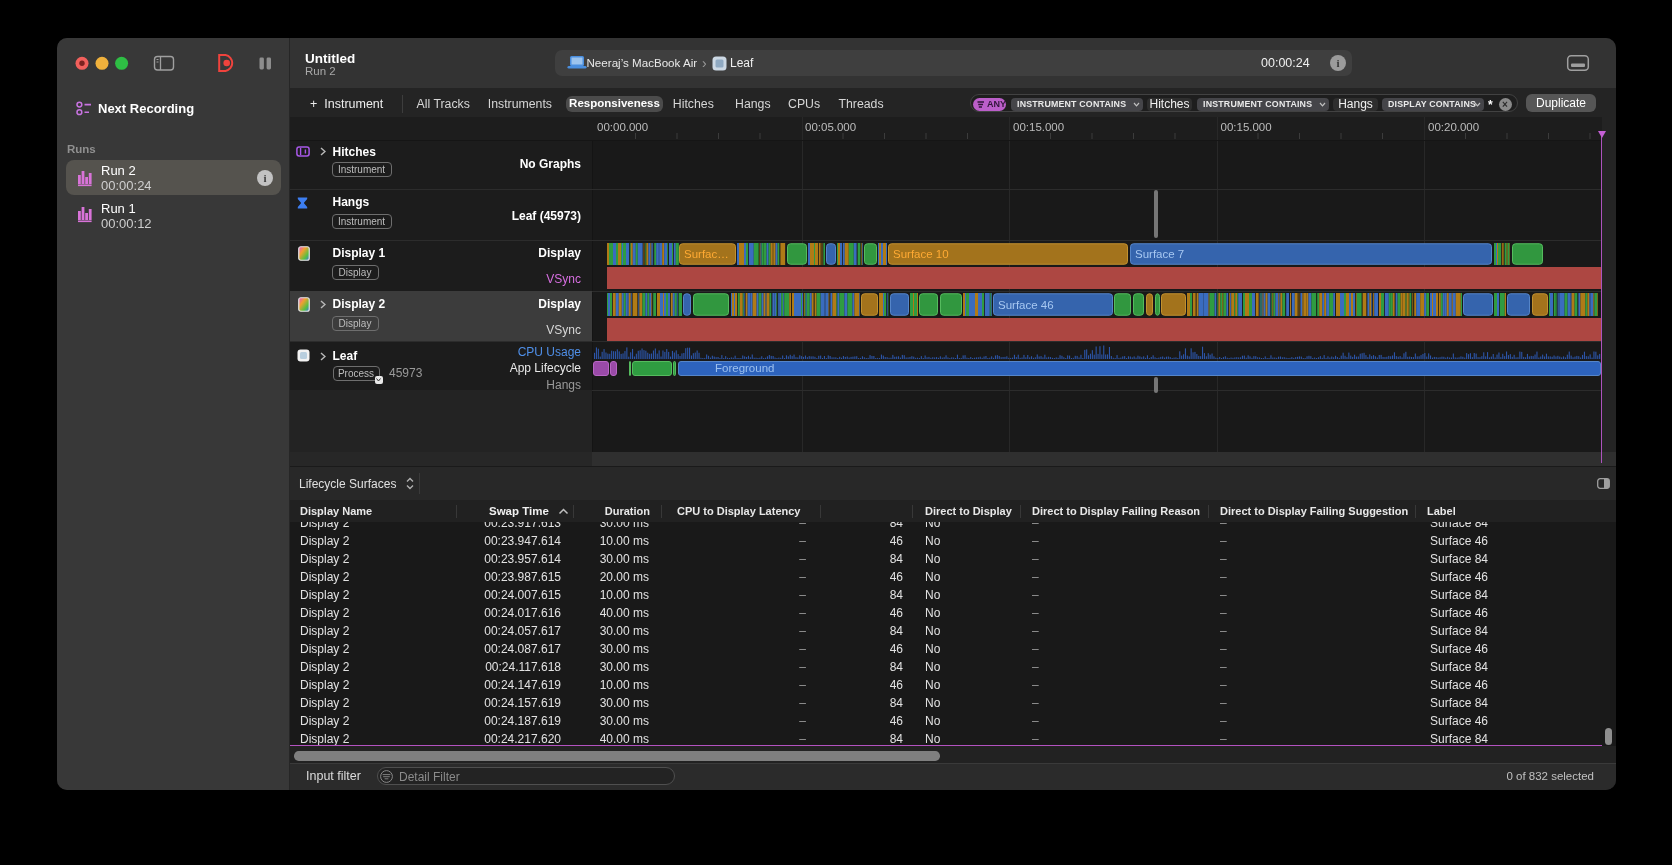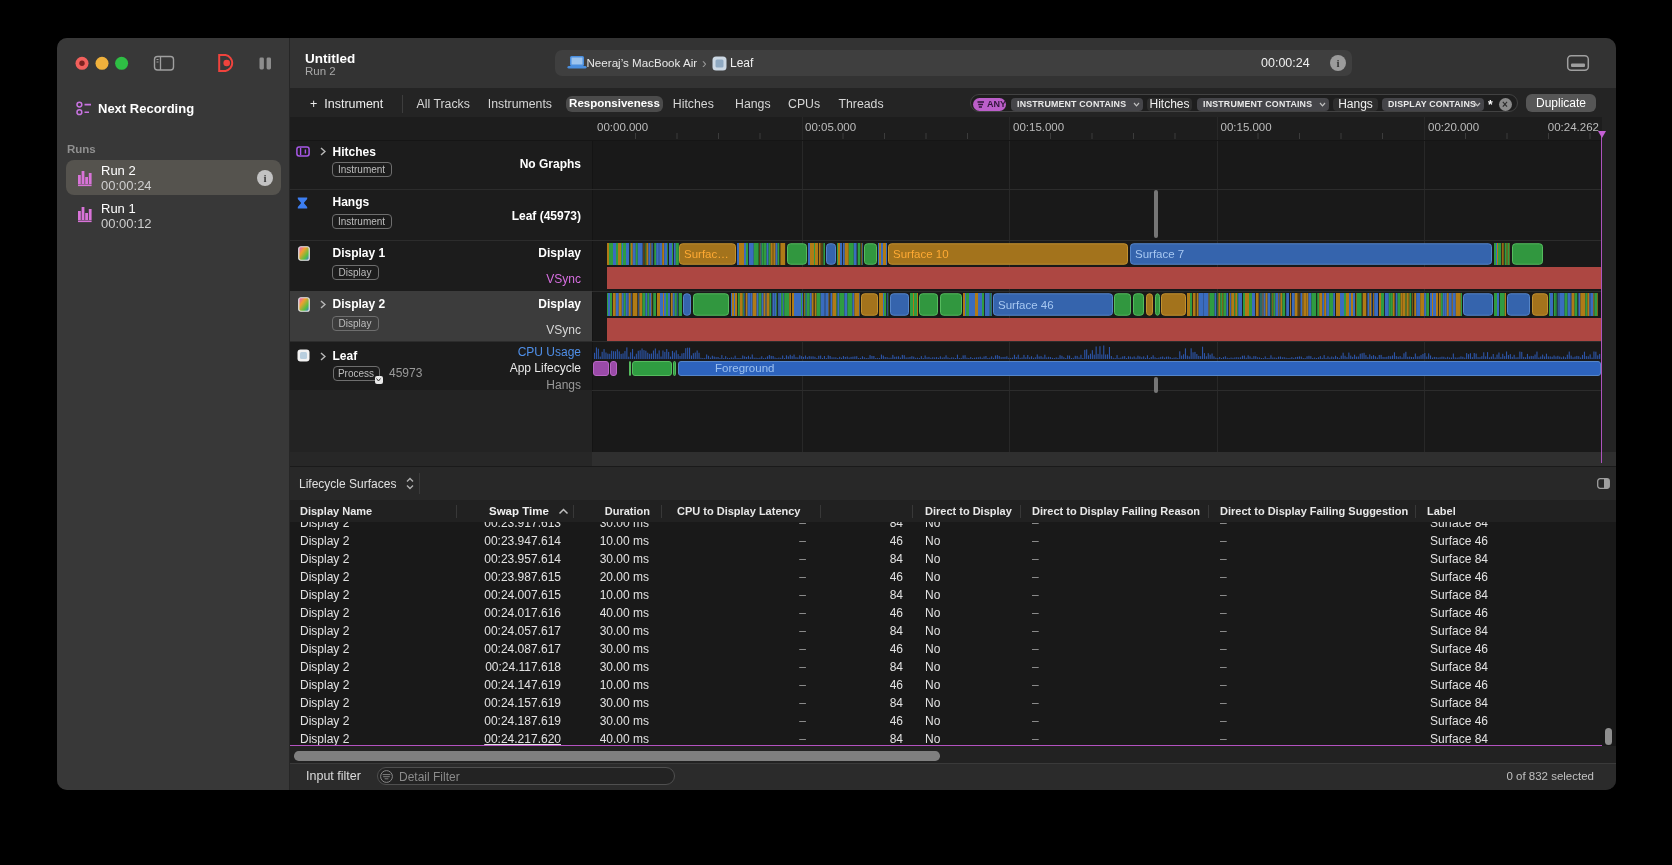--- a/index.html
+++ b/index.html
@@ -127,21 +127,20 @@
     </svg>
 <div style="position:absolute;left:1431.0px;top:57.5px;height:18px;line-height:18px;font-size:12px;color:#ffffff;font-weight:700;white-space:nowrap;">*</div>
 <div style="position:absolute;left:1441.5px;top:59.5px;width:13px;height:13px;border-radius:7px;background:#8a8a8a;color:#2a2a2a;font-size:10px;font-weight:700;text-align:center;line-height:13px;">×</div>
 <div style="position:absolute;left:1469.0px;top:56.0px;width:70.0px;height:18.0px;background:#565656;border-radius:6px;"></div>
 <div style="position:absolute;left:1504.0px;top:56.0px;height:18px;line-height:18px;font-size:12px;color:#ffffff;font-weight:400;white-space:nowrap;transform:translateX(-50%);">Duplicate</div>
 <div style="position:absolute;left:540.0px;top:81.2px;height:17.5px;line-height:17.5px;font-size:11.5px;color:#bcbcbc;font-weight:400;white-space:nowrap;">00:00.000</div>
 <div style="position:absolute;left:748.0px;top:81.2px;height:17.5px;line-height:17.5px;font-size:11.5px;color:#bcbcbc;font-weight:400;white-space:nowrap;">00:05.000</div>
 <div style="position:absolute;left:956.0px;top:81.2px;height:17.5px;line-height:17.5px;font-size:11.5px;color:#bcbcbc;font-weight:400;white-space:nowrap;">00:15.000</div>
 <div style="position:absolute;left:1163.5px;top:81.2px;height:17.5px;line-height:17.5px;font-size:11.5px;color:#bcbcbc;font-weight:400;white-space:nowrap;">00:15.000</div>
 <div style="position:absolute;left:1371.0px;top:81.2px;height:17.5px;line-height:17.5px;font-size:11.5px;color:#bcbcbc;font-weight:400;white-space:nowrap;">00:20.000</div>
-<div style="position:absolute;left:942.0px;width:600px;text-align:right;top:81.2px;height:17.5px;line-height:17.5px;font-size:11.5px;color:#bcbcbc;font-weight:400;white-space:nowrap;">00:24.262</div>
 <svg style="position:absolute;left:535px;top:79px" width="1010" height="23" viewBox="0 0 1010 23">
       <line x1="43.5" y1="16" x2="43.5" y2="22" stroke="#3c3c3c" stroke-width="1"></line>
       <line x1="85.0" y1="16" x2="85.0" y2="22" stroke="#3c3c3c" stroke-width="1"></line>
       <line x1="126.5" y1="16" x2="126.5" y2="22" stroke="#3c3c3c" stroke-width="1"></line>
       <line x1="168.0" y1="16" x2="168.0" y2="22" stroke="#3c3c3c" stroke-width="1"></line>
       <line x1="251.0" y1="16" x2="251.0" y2="22" stroke="#3c3c3c" stroke-width="1"></line>
       <line x1="292.5" y1="16" x2="292.5" y2="22" stroke="#3c3c3c" stroke-width="1"></line>
       <line x1="334.0" y1="16" x2="334.0" y2="22" stroke="#3c3c3c" stroke-width="1"></line>
       <line x1="375.5" y1="16" x2="375.5" y2="22" stroke="#3c3c3c" stroke-width="1"></line>
       <line x1="458.5" y1="16" x2="458.5" y2="22" stroke="#3c3c3c" stroke-width="1"></line>
@@ -1398,21 +1397,21 @@
         <span style="position:absolute;left:0px;width:359px;text-align:right;">30.00 ms</span>
         <span style="position:absolute;left:0px;width:516px;text-align:right;color:#9a9a9a;">–</span>
         <span style="position:absolute;left:0px;width:613px;text-align:right;">46</span>
         <span style="position:absolute;left:635px;">No</span>
         <span style="position:absolute;left:742px;color:#9a9a9a;">–</span>
         <span style="position:absolute;left:930px;color:#9a9a9a;">–</span>
         <span style="position:absolute;left:1140px;">Surface 46</span>
       </div>
 <div style="position:absolute;left:0;top:209.3px;width:1312px;height:16px;line-height:16px;font-size:12px;color:#e2e2e2;">
         <span style="position:absolute;left:10px;">Display 2</span>
-        <span style="position:absolute;left:0px;width:271px;text-align:right;text-decoration:underline;">00:24.217.620</span>
+        <span style="position:absolute;left:0px;width:271px;text-align:right;">00:24.217.620</span>
         <span style="position:absolute;left:0px;width:359px;text-align:right;">40.00 ms</span>
         <span style="position:absolute;left:0px;width:516px;text-align:right;color:#9a9a9a;">–</span>
         <span style="position:absolute;left:0px;width:613px;text-align:right;">84</span>
         <span style="position:absolute;left:635px;">No</span>
         <span style="position:absolute;left:742px;color:#9a9a9a;">–</span>
         <span style="position:absolute;left:930px;color:#9a9a9a;">–</span>
         <span style="position:absolute;left:1140px;">Surface 84</span>
       </div>
 </div>
 <div style="position:absolute;left:233.0px;top:706.5px;width:1312.0px;height:1.5px;background:#b352c0;"></div>

